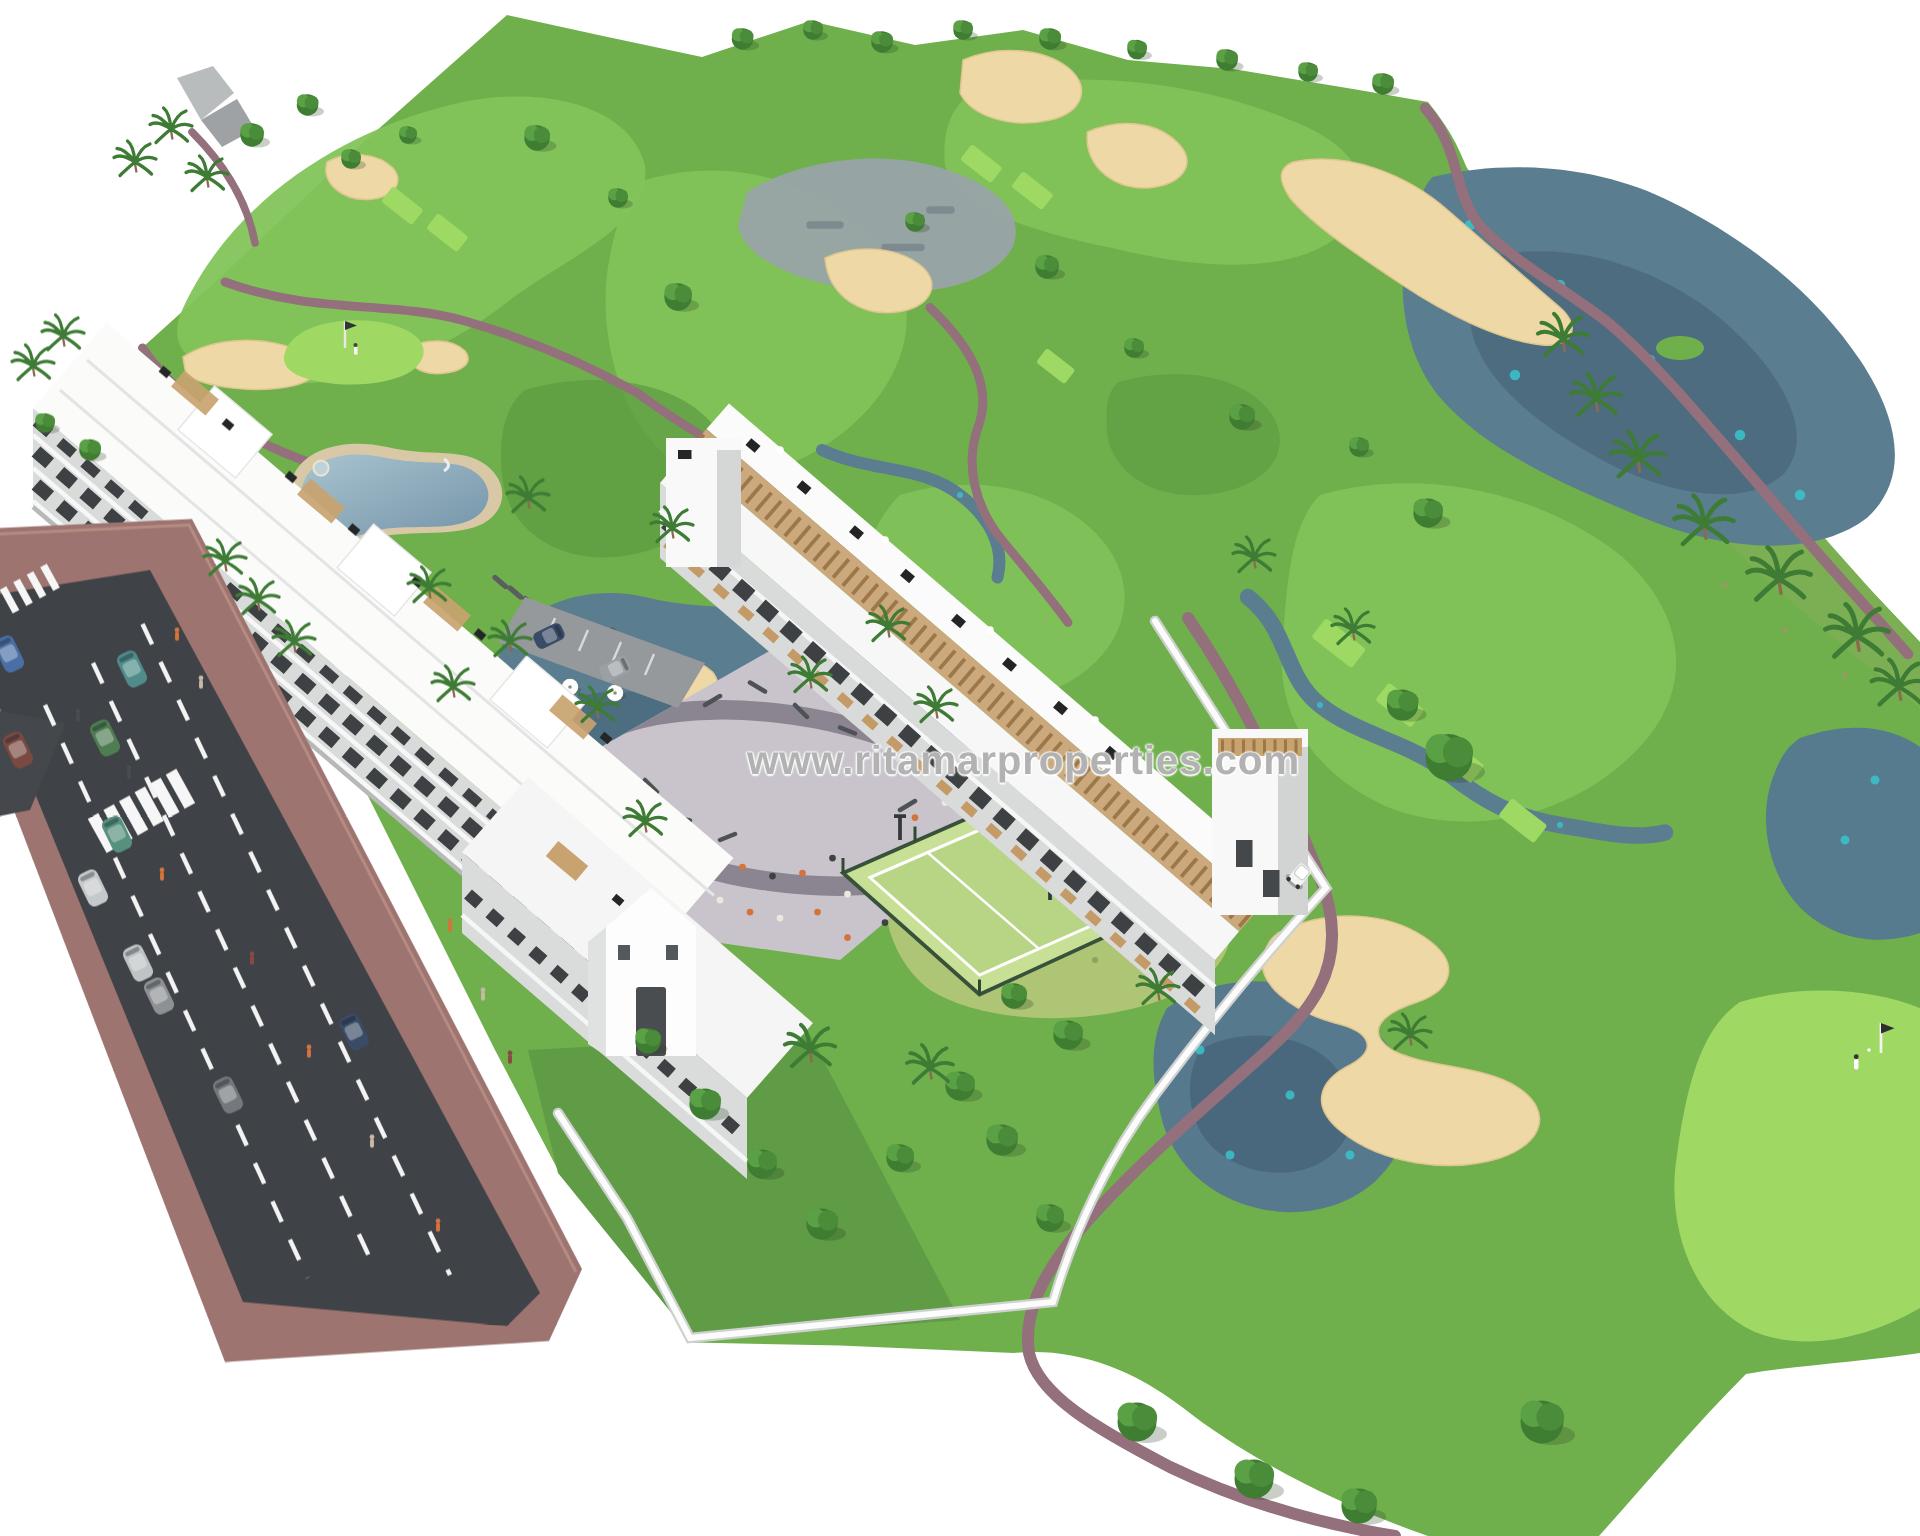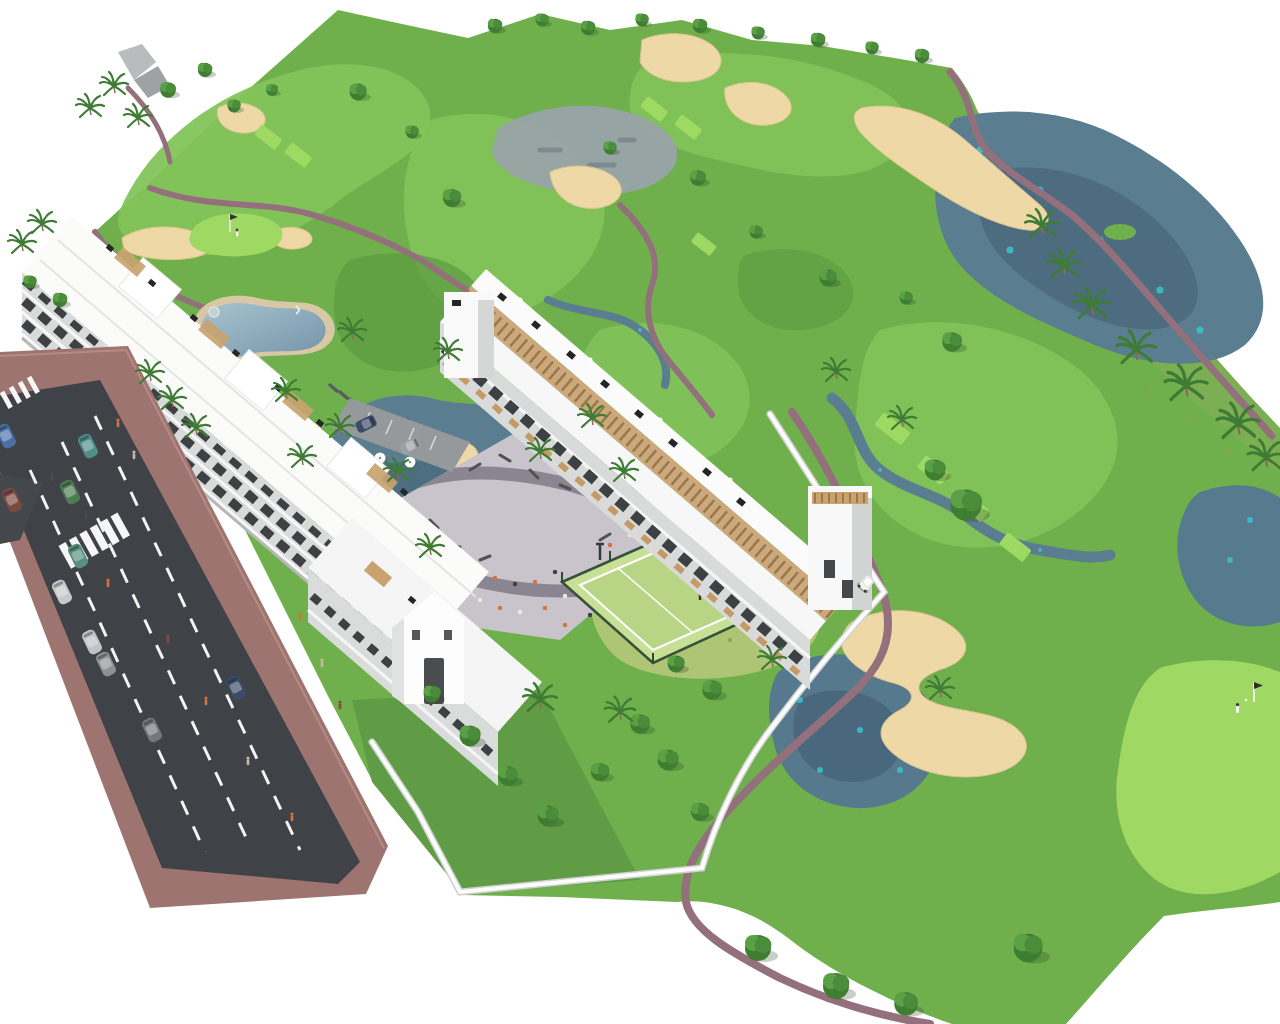--- a/index.html
+++ b/index.html
@@ -409,13 +409,14 @@
   <use href="#palm" transform="translate(772,660)"></use>
   <use href="#palm" transform="translate(940,690)"></use>
   <use href="#palm" transform="translate(430,548)"></use>
   <use href="#palm" transform="translate(540,700) scale(1.2)"></use>
   <use href="#palm" transform="translate(620,712) scale(1.1)"></use>
   <use href="#palm" transform="translate(836,372)"></use>
   <use href="#palm" transform="translate(902,420)"></use>
 </g>
 </svg>
 
+<div class="watermark">www.ritamarproperties.com</div>
 </div>
 
 </body></html>

